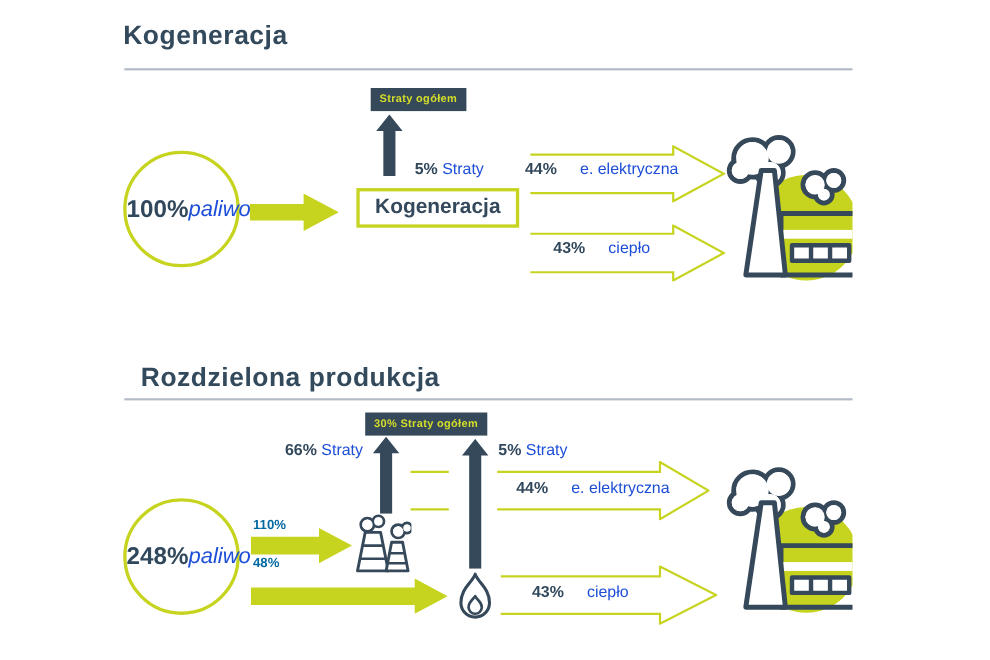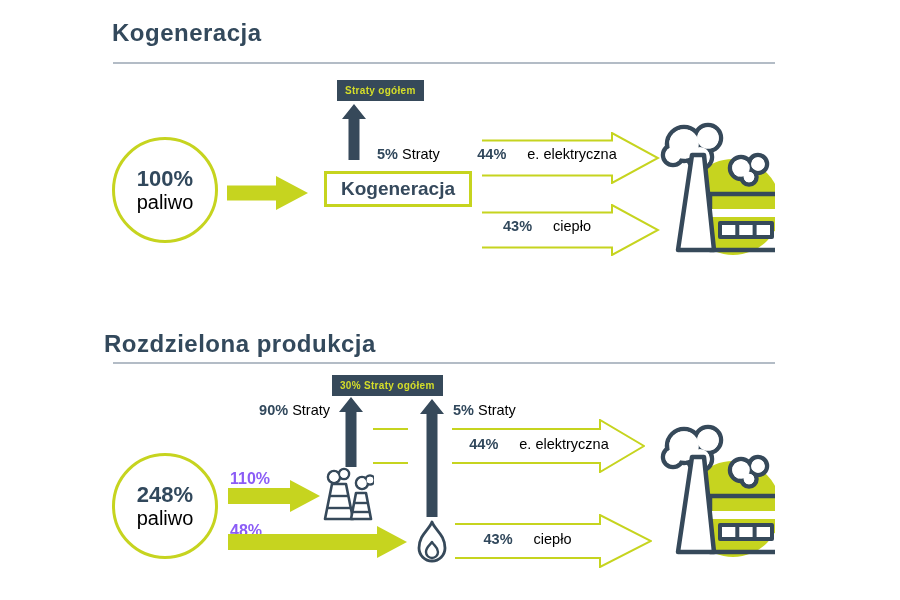--- a/index.html
+++ b/index.html
@@ -11,30 +11,30 @@
   .section-title{
     font-size:24px;font-weight:bold;color:#33495C;letter-spacing:.5px;line-height:1.1;
   }
   .rule{height:2px;background:#B3BCC6;}
   .badge{
     display:inline-flex;align-items:center;height:21px;padding:0 8px;
     background:#36495A;color:#D5DE29;font-size:10px;font-weight:bold;letter-spacing:.3px;
     white-space:nowrap;
   }
   .pct{font-weight:bold;color:#31485C;}
-  .lbl{color:#000000;margin-left:4px;}
+  .lbl{color:#1d4ed8;margin-left:4px;}
   .flow-label{font-size:14.5px;white-space:nowrap;line-height:1.1;}
-  .small-pct{font-size:16px;font-weight:bold;color:#8b5cf6;line-height:1;}
+  .small-pct{font-size:12px;font-weight:bold;color:#0369a1;line-height:1;}
   .io-circle{
     width:106px;height:106px;border:3px solid #C6D41F;border-radius:50%;
-    display:flex;flex-direction:column;align-items:center;justify-content:center;
+    display:flex;flex-direction:row;align-items:center;
     box-sizing:border-box;background:#fff;line-height:1.15;
   }
   .io-circle .pct{font-size:22px;}
-  .io-circle .lbl{font-size:20px;margin-left:0;}
+  .io-circle .lbl{font-size:20px;margin-left:0;font-style:italic;}
   .process-box{
     width:148px;height:36px;border:3px solid #C6D41F;box-sizing:border-box;
     display:flex;align-items:center;justify-content:center;
     font-size:19px;font-weight:bold;color:#35495C;background:#fff;
   }
   .out-text{display:flex;align-items:center;justify-content:center;gap:17px;}
   .gap-rect{background:#fff;}
   svg{display:block;}
 </style>
 </head>
@@ -115,21 +115,21 @@
 
     <polygon points="60,84 131,84 131,140 60,140" fill="none" stroke="#36495A" stroke-width="4.5" stroke-linejoin="round"></polygon>
     <rect x="62" y="99" width="67" height="8" fill="#fff"></rect>
     <rect x="70" y="113" width="52" height="14" fill="#fff" stroke="#36495A" stroke-width="4" stroke-linejoin="round"></rect>
     <line x1="87.3" y1="113" x2="87.3" y2="127" stroke="#36495A" stroke-width="4"></line>
     <line x1="104.6" y1="113" x2="104.6" y2="127" stroke="#36495A" stroke-width="4"></line>
 
     <polygon points="42,45 54,45 64,140 28,140" fill="#fff" stroke="#36495A" stroke-width="4.5" stroke-linejoin="round"></polygon>
   </svg>
 
-  <div class="abs section-title" style="left:104px;top:331px;text-align:center;">Rozdzielona produkcja</div>
+  <div class="abs section-title" style="left:128px;top:331px;text-align:center;">Rozdzielona produkcja</div>
   <div class="abs rule" style="left:113px;top:362px;width:676px;"></div>
 
   <svg class="abs" style="left:373px;top:419px;" width="272" height="54" viewBox="0 0 272 54">
     <path d="M0,10 H227 V1 L271,27 L227,53 V44 H0" fill="#ffffff" stroke="#C6D41F" stroke-width="2"></path>
   </svg>
 
   <svg class="abs" style="left:455px;top:514px;" width="197" height="54" viewBox="0 0 197 54">
     <path d="M0,10 H145 V1 L196,27 L145,53 V44 H0" fill="#ffffff" stroke="#C6D41F" stroke-width="2"></path>
   </svg>
 
@@ -140,21 +140,21 @@
   </svg>
   <svg class="abs" style="left:419px;top:399px;" width="26" height="118" viewBox="0 0 26 118">
     <polygon points="13,0 25,15 18.5,15 18.5,118 7.5,118 7.5,15 1,15" fill="#36495A"></polygon>
   </svg>
 
   <div class="abs badge" style="left:332px;top:375px;">
     <span>30%</span>&nbsp;<span>Straty ogółem</span>
   </div>
 
   <div class="abs flow-label" style="left:230px;top:403px;width:100px;text-align:right;">
-    <span class="pct">90%</span><span class="lbl">Straty</span>
+    <span class="pct">66%</span><span class="lbl">Straty</span>
   </div>
 
   <div class="abs flow-label" style="left:453px;top:403px;">
     <span class="pct">5%</span><span class="lbl">Straty</span>
   </div>
 
   <div class="abs io-circle" style="left:112px;top:453px;">
     <span class="pct">248%</span>
     <span class="lbl">paliwo</span>
   </div>
@@ -182,21 +182,21 @@
         <circle cx="48" cy="13" r="3.2"></circle>
       </g>
     <polygon points="3,52 10,17 24,17 31,52" fill="#fff" stroke="#36495A" stroke-width="2.6" stroke-linejoin="round"></polygon>
     <line x1="7" y1="29" x2="27" y2="29" stroke="#36495A" stroke-width="2.4"></line>
     <line x1="5" y1="41" x2="29" y2="41" stroke="#36495A" stroke-width="2.4"></line>
     <polygon points="29,52 34,26 44,26 49,52" fill="#fff" stroke="#36495A" stroke-width="2.6" stroke-linejoin="round"></polygon>
     <line x1="32" y1="36" x2="46" y2="36" stroke="#36495A" stroke-width="2.4"></line>
     <line x1="31" y1="45" x2="47" y2="45" stroke="#36495A" stroke-width="2.4"></line>
   </svg>
 
-  <div class="abs small-pct" style="left:230px;top:523px;">48%</div>
+  <div class="abs small-pct" style="left:230px;top:505px;">48%</div>
   <svg class="abs" style="left:228px;top:526px;" width="179" height="32" viewBox="0 0 179 32">
     <polygon points="0,8 149,8 149,0 179,16 149,32 149,24 0,24" fill="#C6D41F"></polygon>
   </svg>
 
   <svg class="abs" style="left:412px;top:519px;" width="40" height="48" viewBox="0 0 40 48">
     <path d="M20,3 C23,11 33,16 33,29 A13,13 0 0 1 7,29 C7,16 17,11 20,3 Z" fill="#fff" stroke="#36495A" stroke-width="2.8" stroke-linejoin="round"></path>
     <path d="M20,23 C22,27 26,28 26,33 A6,6 0 0 1 14,33 C14,28 18,26 20,23 Z" fill="#fff" stroke="#36495A" stroke-width="2.4" stroke-linejoin="round"></path>
   </svg>
 
   <div class="abs flow-label out-text" style="left:449px;top:437px;width:180px;">

